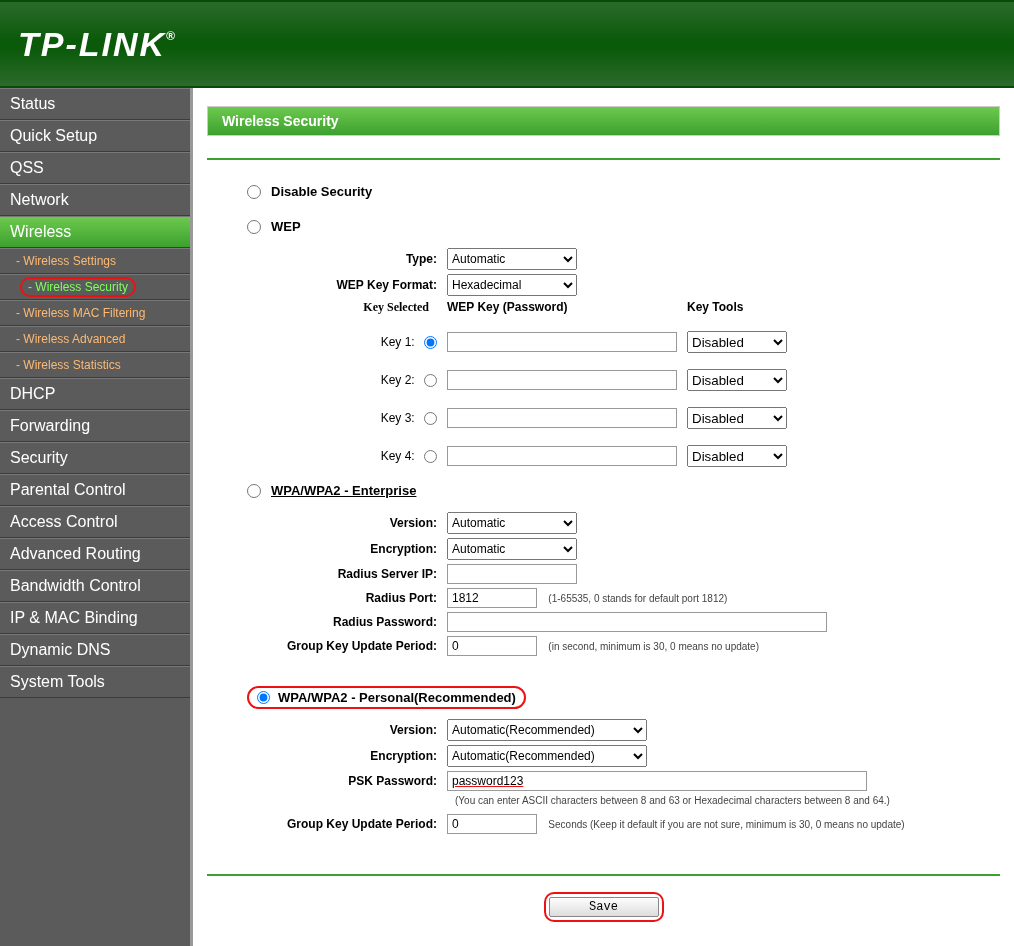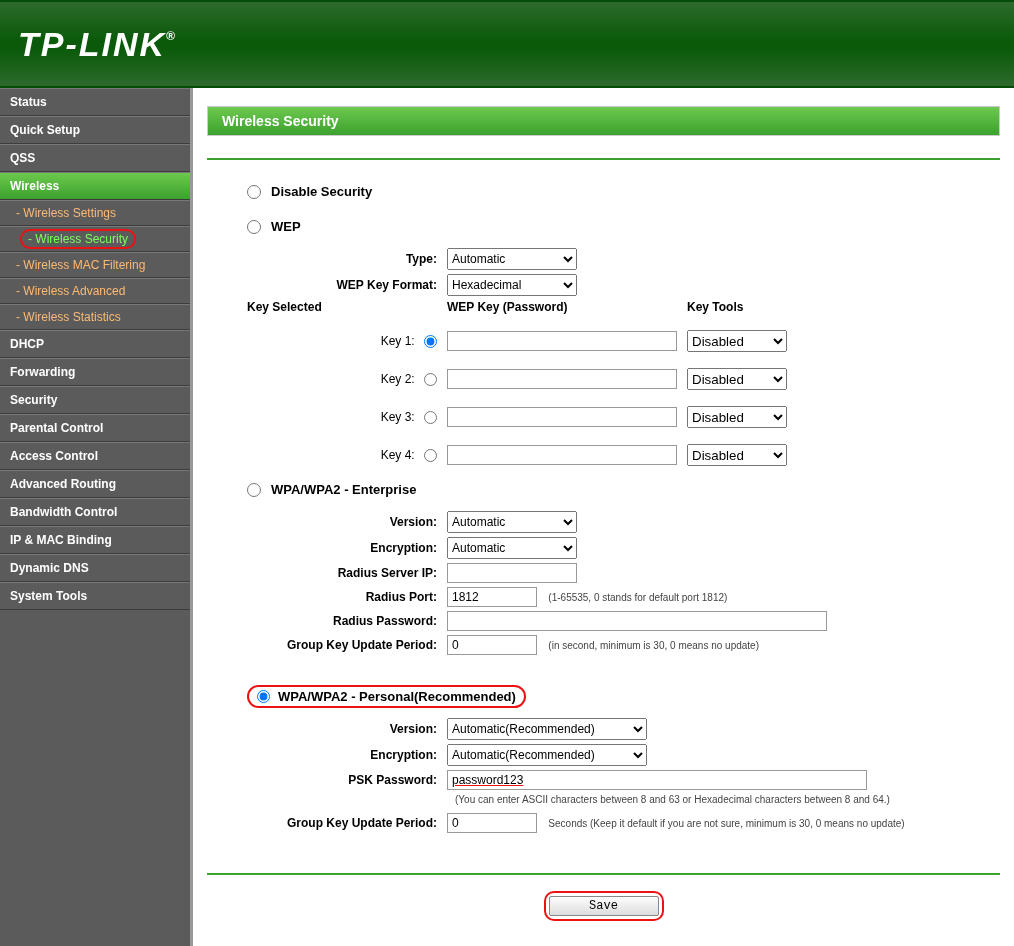--- a/index.html
+++ b/index.html
@@ -2,41 +2,41 @@
 <html><head>
 <meta charset="utf-8">
 <style>
 * { box-sizing: border-box; margin: 0; padding: 0; }
 body { font-family: Arial, Helvetica, sans-serif; font-size: 12px; background: #fff; width: 1014px; }
 .top { height: 88px; background: linear-gradient(#2c6a2c, #0b5a0b 45%, #0a5a0a 55%, #2c6a2c); border-top: 2px solid #064b06; border-bottom: 2px solid #064b06; display:flex; align-items:center; padding-left:18px; }
 .logo { color:#fff; font-size:34px; font-weight:bold; letter-spacing:2px; font-style: italic; position:relative; padding-right:14px; }
 .logo sup { font-size:12px; vertical-align: top; position:relative; top:4px; }
 .main { display:flex; }
 .sidebar { width: 190px; background:#5b5b5b; }
-.nav-item { display:block; color:#fff; padding:6px 10px; border-bottom:1px solid #3c3c3c; border-top:1px solid #787878; font-weight:bold; font-size:12px; cursor:pointer; }
+.nav-item { display:block; color:#fff; padding:6px 10px; border-bottom:1px solid #3c3c3c; border-top:1px solid #787878; font-weight:normal; font-size:16px; cursor:pointer; }
 .nav-item.active { background:#4CAF50; background: linear-gradient(#6dc94e,#3ca12e); }
 .nav-sub { display:block; color:#fdba74; padding:5px 10px 5px 16px; border-bottom:1px solid #3c3c3c; border-top:1px solid #787878; font-size:12px; cursor:pointer; }
 .nav-sub.active { color:#7fff5c; }
 .highlight-oval { border:2px solid #e11; border-radius:12px; margin: -2px 4px; padding:1px 6px; color:#7fff5c; }
 .content { flex:1; border-left:3px solid #999; padding: 18px 14px 30px 14px; background:#fff; position:relative; }
 .card { border:1px solid #ccc; }
 .card-title { background: linear-gradient(#6dc94e,#3ca12e); color:#fff; padding:6px 14px; font-weight:bold; font-size:14px; }
 .hr { border:none; border-top:2px solid #3ca12e; margin:22px 0 10px 0; }
 .hr2 { border:none; border-top:2px solid #3ca12e; margin:28px 0 16px 0; }
 .section { padding: 8px 40px; }
 .option-row { display:flex; align-items:center; gap:10px; margin: 6px 0 14px 0; font-weight:bold; font-size:13px; }
 .option-row input[type=radio]{ width:14px; height:14px; }
 .frow { display:flex; align-items:center; margin:4px 0; }
 .flabel { width: 200px; text-align:right; font-weight:bold; padding-right:10px; }
 .fval select, .fval input[type=text] { font-size:12px; }
 select { height:22px; }
 input[type=text] { height:20px; padding:2px 4px; border:1px solid #999; }
 .note { color:#444; font-size:10px; margin-left:8px; }
 .keygrid-head { display:flex; font-weight:bold; }
-.keygrid-head .c1 { width:200px; text-align:left; padding-right:18px; }
+.keygrid-head .c1 { width:200px; text-align:right; padding-right:18px;font-family:Liberation Serif, serif; }
 .keygrid-head .c2 { width:240px; text-align:left; }
 .keygrid-head .c3 { width:100px; text-align:left; }
 .keyrow { display:flex; align-items:center; margin:16px 0; }
 .keyrow .c1 { width:200px; text-align:right; padding-right:10px; }
 .keyrow .c2 { width:240px; }
 .keyrow .c2 input { width:230px; }
 .keyrow .c3 select { width:100px; }
 .keyrow .c1 input[type=radio]{ margin-left:6px; vertical-align:middle; }
 .recommended-wrap { display:inline-flex; align-items:center; border:2px solid #e11; border-radius:14px; padding:2px 8px; gap:8px; font-weight:bold; font-size:13px; }
 .psk-input { width:420px; text-decoration: underline; text-decoration-color:#e11; }
@@ -52,20 +52,21 @@
 
 <div class="top">
   <div class="logo"><span>TP-LINK</span><sup>®</sup></div>
 </div>
 
 <div class="main">
   <div class="sidebar">
     <div class="nav-item">Status</div>
     <div class="nav-item">Quick Setup</div>
     <div class="nav-item">QSS</div>
+    <div class="nav-item">Network</div>
     <div class="nav-item active">Wireless</div>
     <div class="nav-sub">- Wireless Settings</div>
     <div class="nav-sub active"><span class="highlight-oval">- Wireless Security</span></div>
     <div class="nav-sub">- Wireless MAC Filtering</div>
     <div class="nav-sub">- Wireless Advanced</div>
     <div class="nav-sub">- Wireless Statistics</div>
     <div class="nav-item">DHCP</div>
     <div class="nav-item">Forwarding</div>
     <div class="nav-item">Security</div>
     <div class="nav-item">Parental Control</div>
@@ -120,21 +121,21 @@
         <div class="c1"><span>Key 3:</span> <input type="radio" name="key" style=""></div>
         <div class="c2"><input type="text" value="" style=""></div>
         <div class="c3"><select><option>Disabled</option></select></div>
       </div>
       <div class="keyrow">
         <div class="c1"><span>Key 4:</span> <input type="radio" name="key" style=""></div>
         <div class="c2"><input type="text" value="" style=""></div>
         <div class="c3"><select><option>Disabled</option></select></div>
       </div>
 
-      <div class="option-row" style="">
+      <div class="option-row" style="text-decoration:underline;">
         <input type="radio" name="sec" style="">
         <span>WPA/WPA2 - Enterprise</span>
       </div>
       <div class="frow">
           <div class="flabel">Version:</div>
           <div class="fval"><select style="width:130px"><option>Automatic</option></select></div>
         </div>
       <div class="frow">
           <div class="flabel">Encryption:</div>
           <div class="fval"><select style="width:130px"><option>Automatic</option></select></div>

